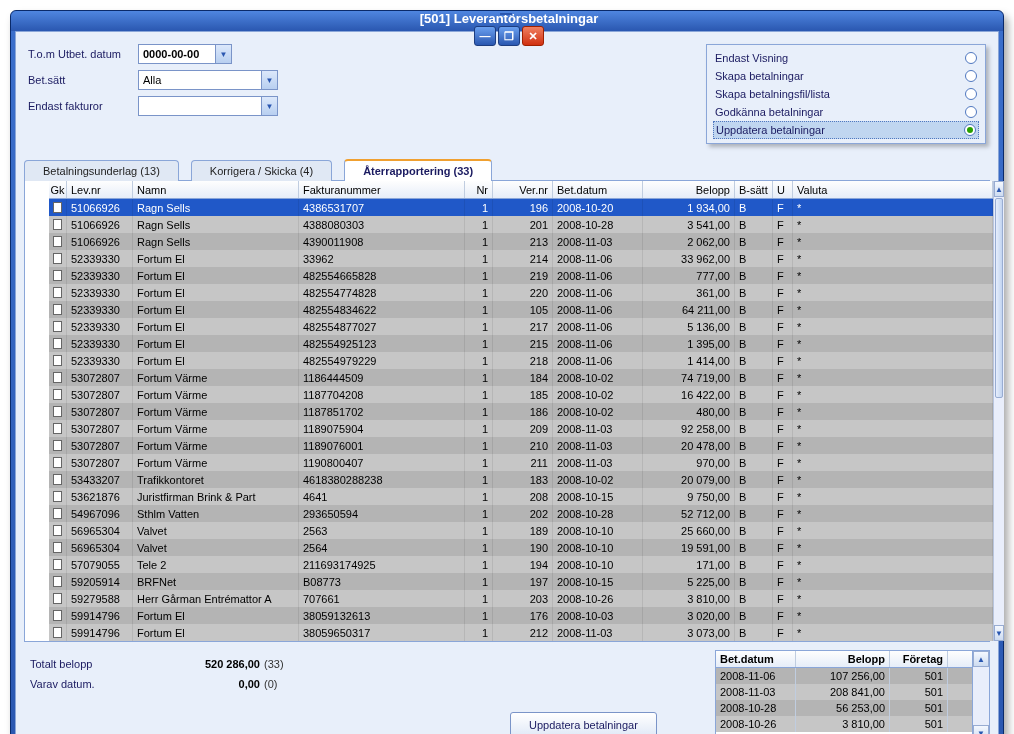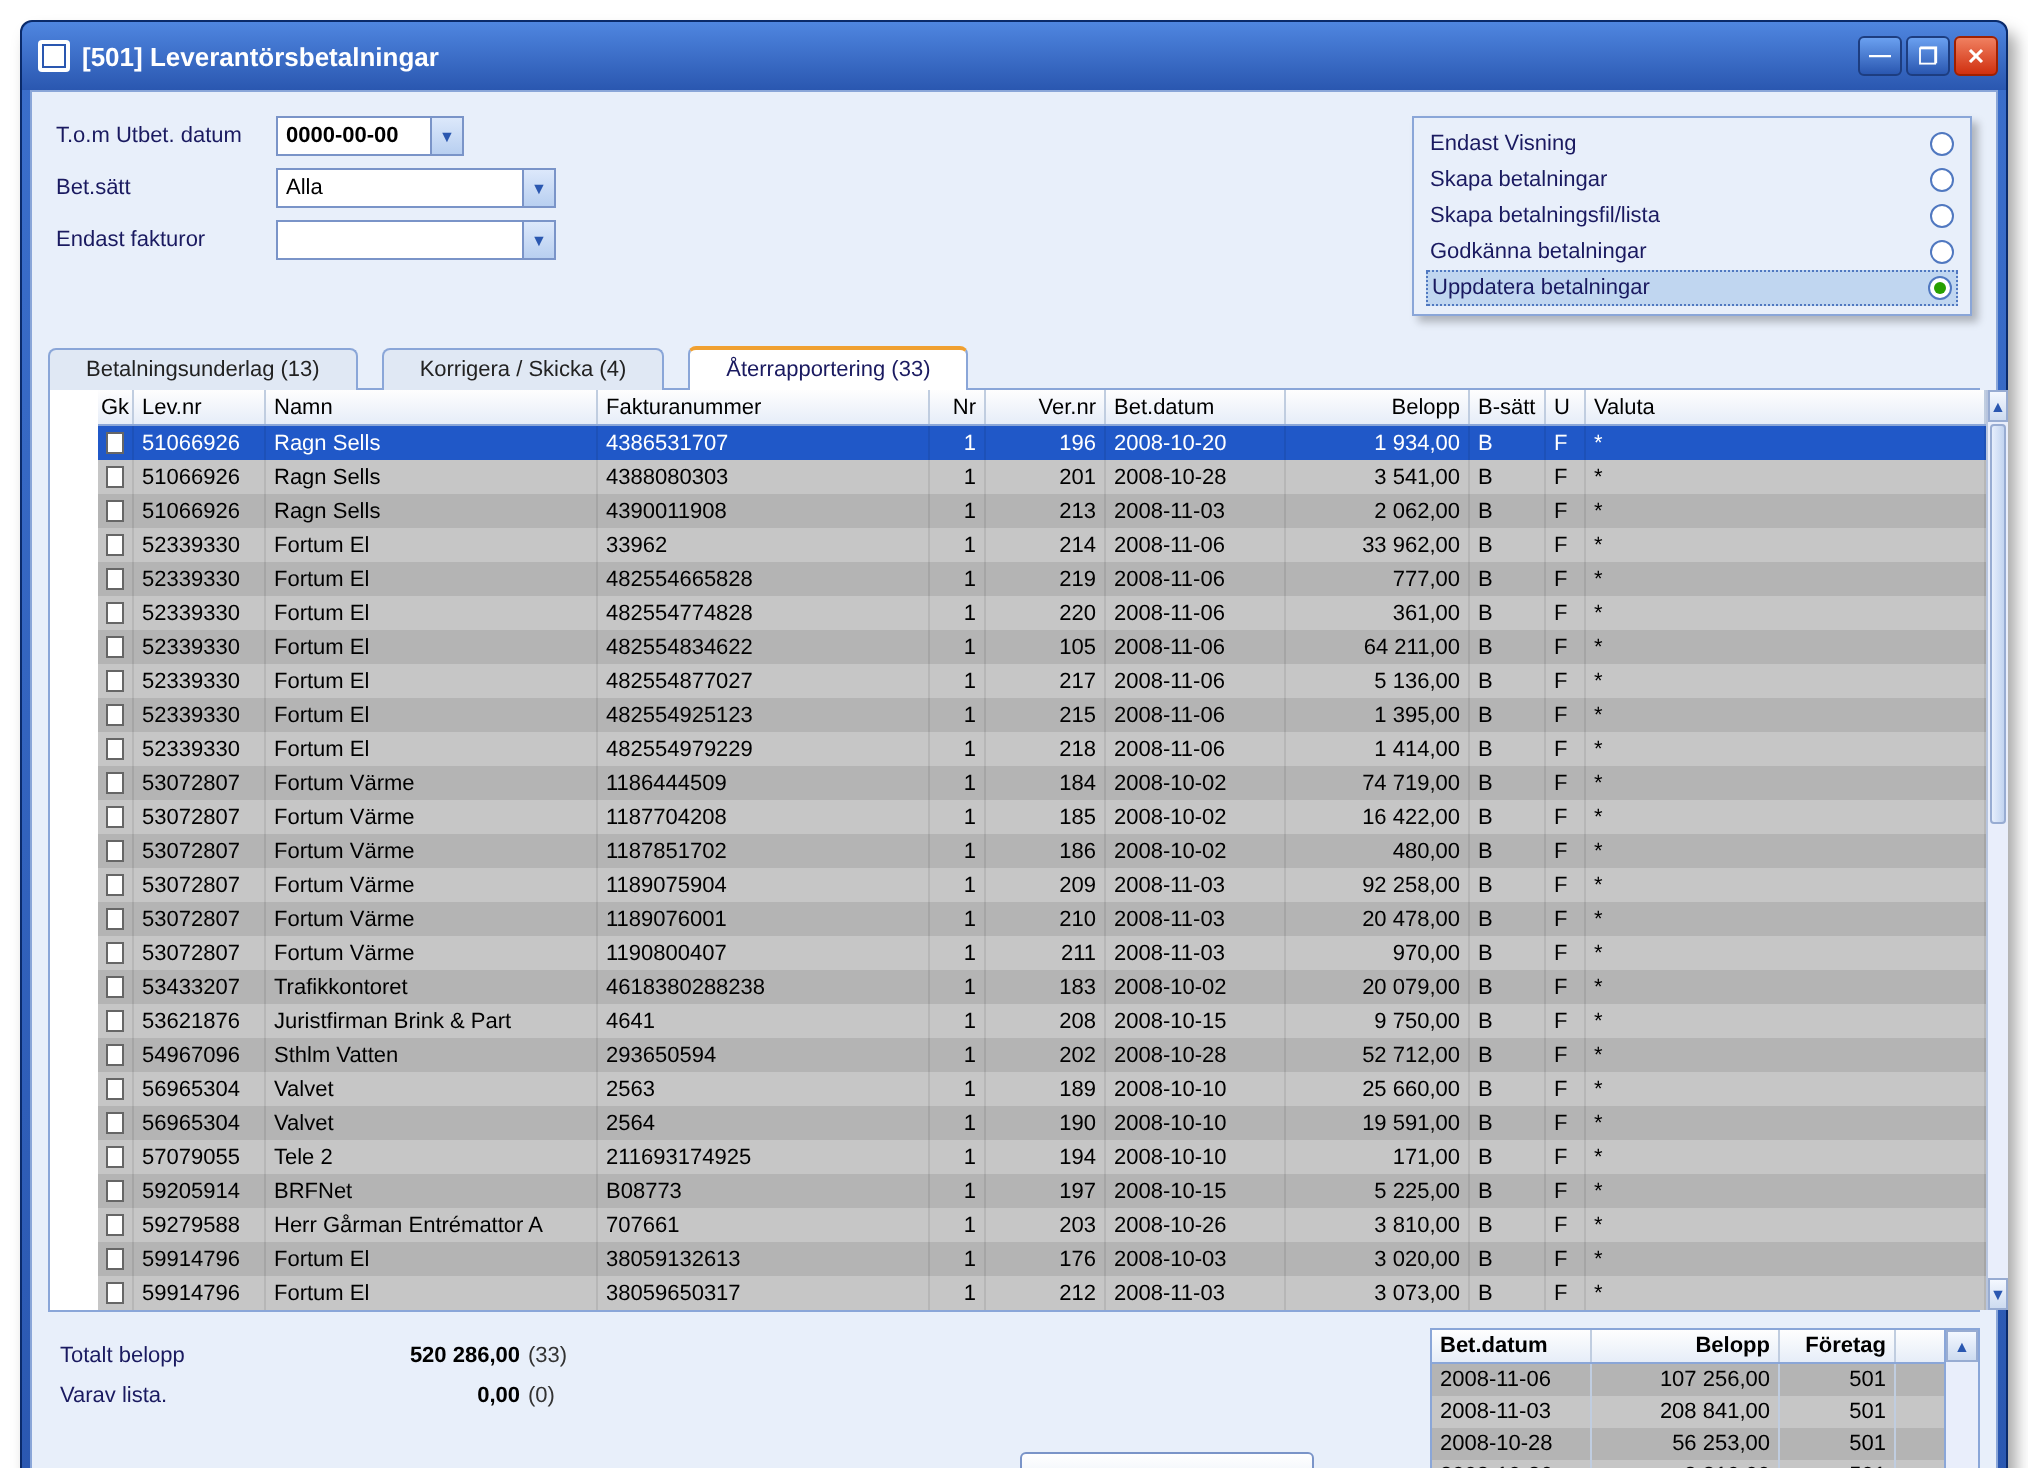--- a/index.html
+++ b/index.html
@@ -3,24 +3,25 @@
 <meta charset="utf-8">
 <style>
   * { box-sizing: border-box; font-family: Tahoma, Arial, sans-serif; font-size: 11px; }
   body { margin: 0; background: #fff; padding: 10px; }
   .window {
     width: 994px; background: linear-gradient(#3b6fcc, #2a57b0);
     border: 1px solid #0a2a6a; border-radius: 6px 6px 4px 4px;
     box-shadow: 4px 6px 8px rgba(0,0,0,0.35);
   }
   .titlebar {
-    display: flex; align-items: center; height: 34px; padding: 0 4px 0 8px;
+    display: flex; align-items: center; height: 20px; padding: 0 4px 0 8px;
     color: #fff; font-weight: bold;
     background: linear-gradient(#4f86e0, #2a57b0);
     border-radius: 6px 6px 0 0;
+    flex-direction: column;
   }
   .titlebar .title-icon { width: 16px; height: 16px; background: #fff; margin-right: 6px; border-radius: 2px; position: relative; }
   .titlebar .title-icon::after { content:""; position:absolute; top:2px; left:2px; right:2px; bottom:2px; border:1px solid #2a57b0; }
   .titlebar .title { flex: 1; font-size: 13px; }
   .win-btns { display: flex; gap: 2px; }
   .win-btn {
     width: 22px; height: 20px; border-radius: 3px; border: 1px solid #1d3d80;
     background: linear-gradient(#6aa0f0, #2a57b0); color:#fff; display:flex;align-items:center;justify-content:center;
     font-weight:bold; font-size:11px; cursor:pointer;
   }
@@ -48,21 +49,21 @@
   }
   .opt-row { display:flex; align-items:center; justify-content:space-between; height:18px; color:#1a1a60; white-space:nowrap; }
   .opt-row.selected { background:#c0d6f0; border:1px dotted #5078c0; padding:0 2px; margin:0 -2px; }
   .radio { width:12px; height:12px; border:1px solid #5078c0; border-radius:50%; background:#fff; display:inline-flex; align-items:center; justify-content:center; }
   .radio.checked::after { content:""; width:6px; height:6px; border-radius:50%; background:#28a000; }
   .tab-strip { display:flex; align-items:flex-end; gap:12px; border-bottom:1px solid #8aa6d8; margin-top:6px; }
   .tab {
     padding:4px 18px 4px 18px; background:#e0e8f4; border:1px solid #8aa6d8; border-bottom:none;
     border-radius:4px 4px 0 0; position:relative; top:1px; color:#222; cursor:pointer;
   }
-  .tab.active { background:#fff; border-top:2px solid #f0a030; font-weight:normal; color:#1a1a60;text-align:center; }
+  .tab.active { background:#fff; border-top:2px solid #f0a030; font-weight:bold; color:#1a1a60;text-align:center; }
   .grid-wrap { background:#fff; border:1px solid #8aa6d8; margin-top: -1px; }
   .grid { display:flex;padding-left:24px; }
   .grid-body { width: 960px; }
   .grid-head {
     display:flex; background:linear-gradient(#fefefe,#e6edf8);
     border-bottom:1px solid #8aa6d8; font-weight:normal; color:#000;
   }
   .gh { border-right:1px solid #c0cde0; padding:1px 4px; height:17px; display:flex; align-items:center; overflow:hidden;}
   .gr { display:flex; height:17px; }
   .gr.even { background:#b4b4b4; color:#000; }
@@ -603,21 +604,21 @@
     </div>
 
     <div class="footer">
       <div class="footer-left">
         <div class="tot-row">
           <span class="tot-label">Totalt belopp</span>
           <span class="tot-val">520 286,00</span>
           <span class="tot-count">(33)</span>
         </div>
         <div class="tot-row">
-          <span class="tot-label">Varav lista.</span>
+          <span class="tot-label">Varav datum.</span>
           <span class="tot-val">0,00</span>
           <span class="tot-count">(0)</span>
         </div>
         <button class="upd-btn">Uppdatera betalningar</button>
       </div>
 
       <div class="summary-wrap">
         <div class="summary">
           <div class="sh">
             <div class="sc scol1" style="font-weight:bold;">Bet.datum</div>

